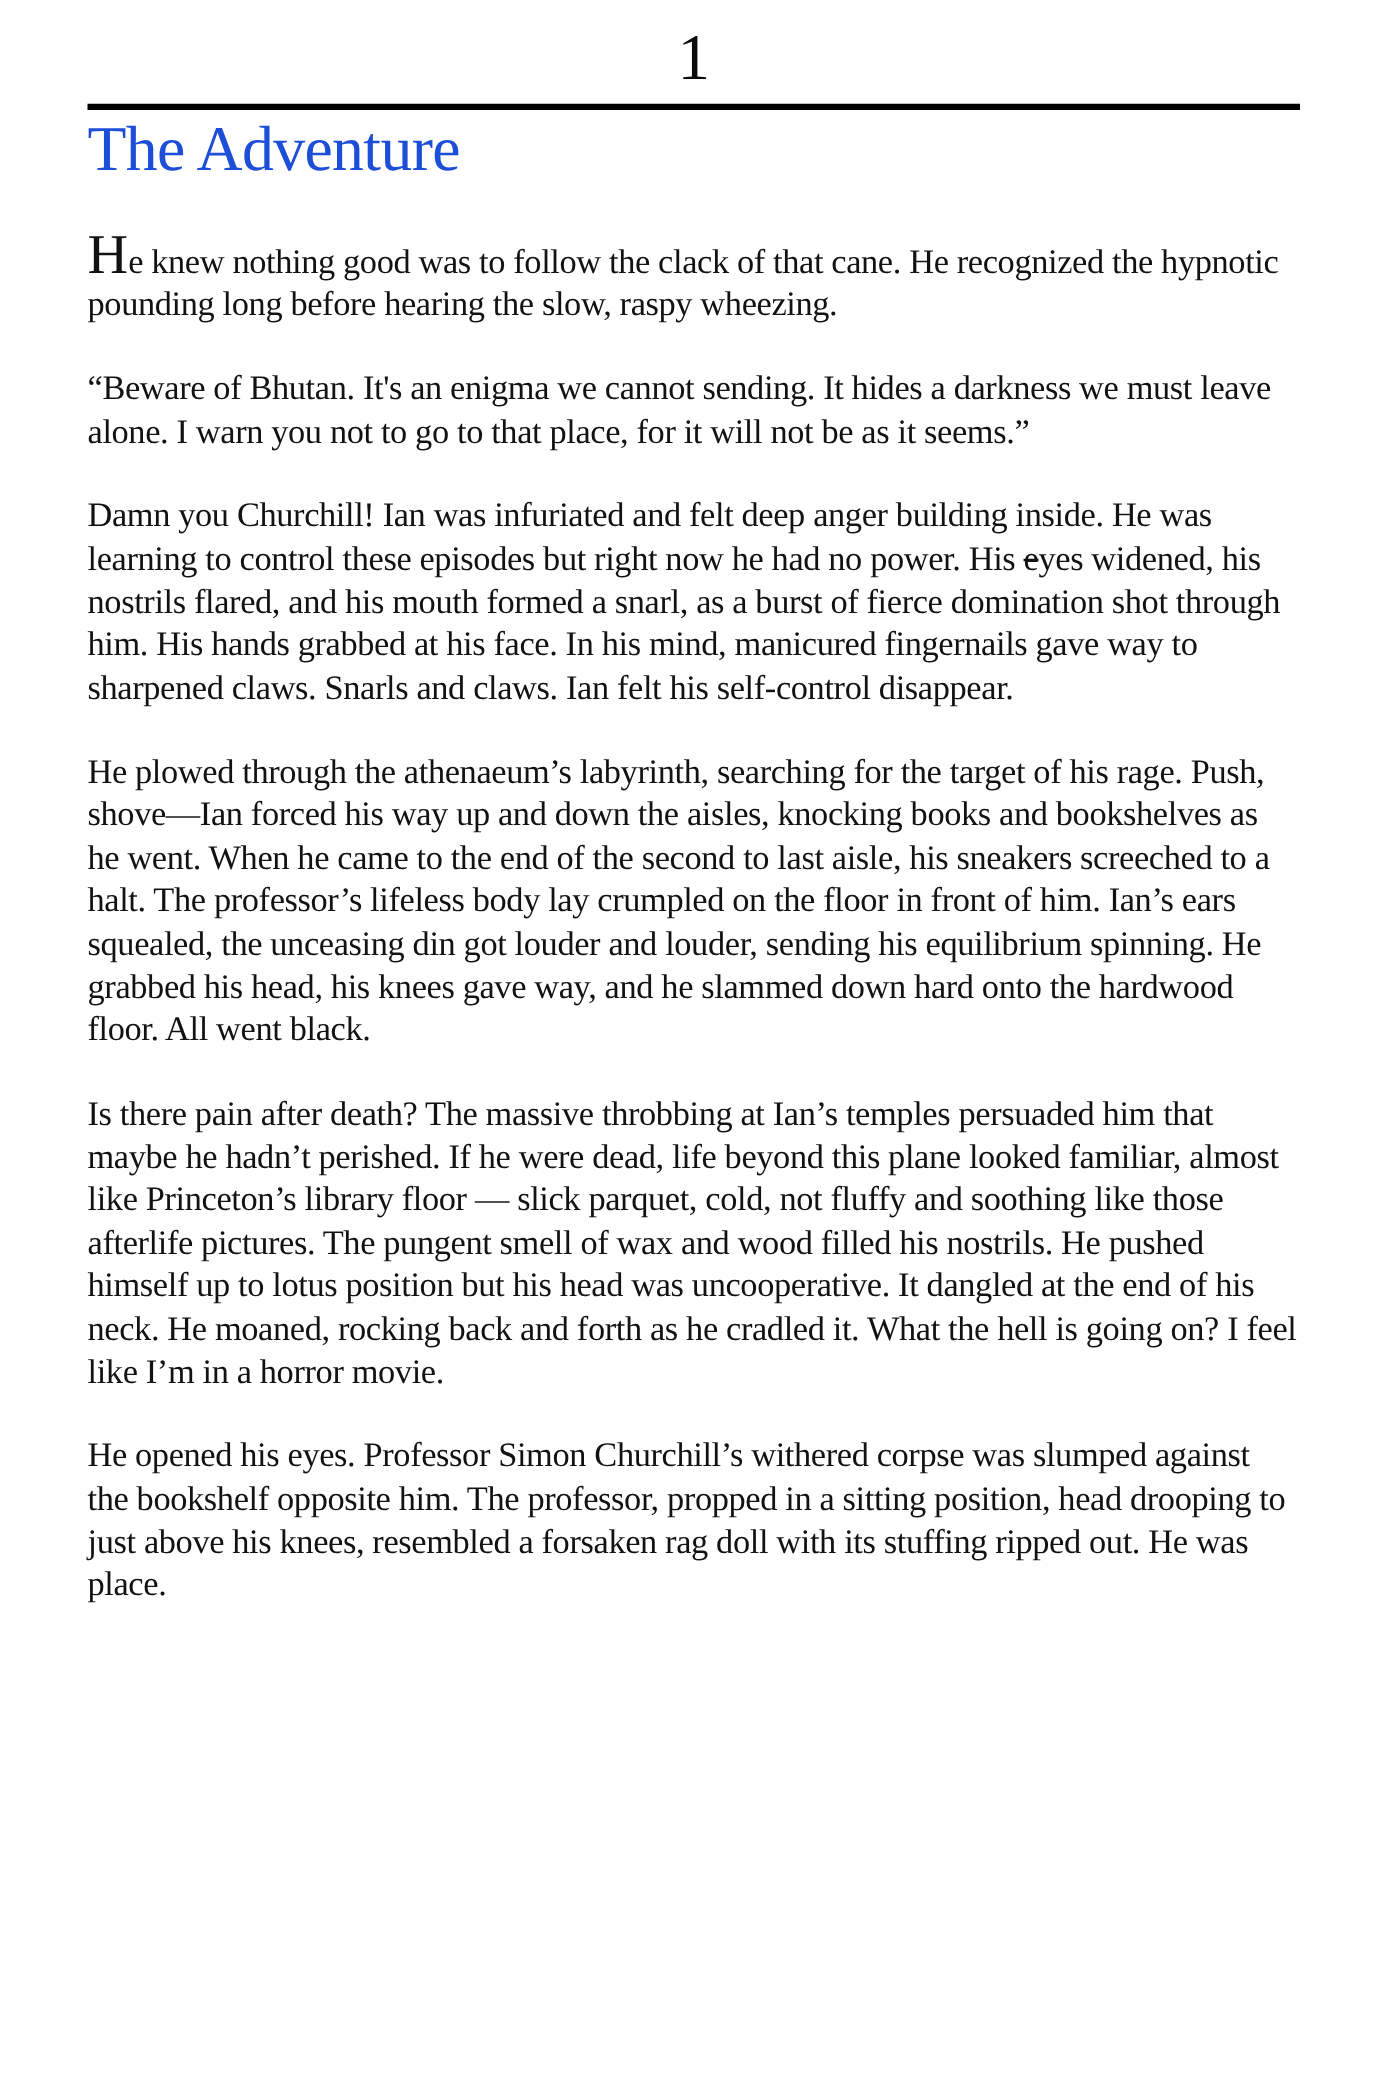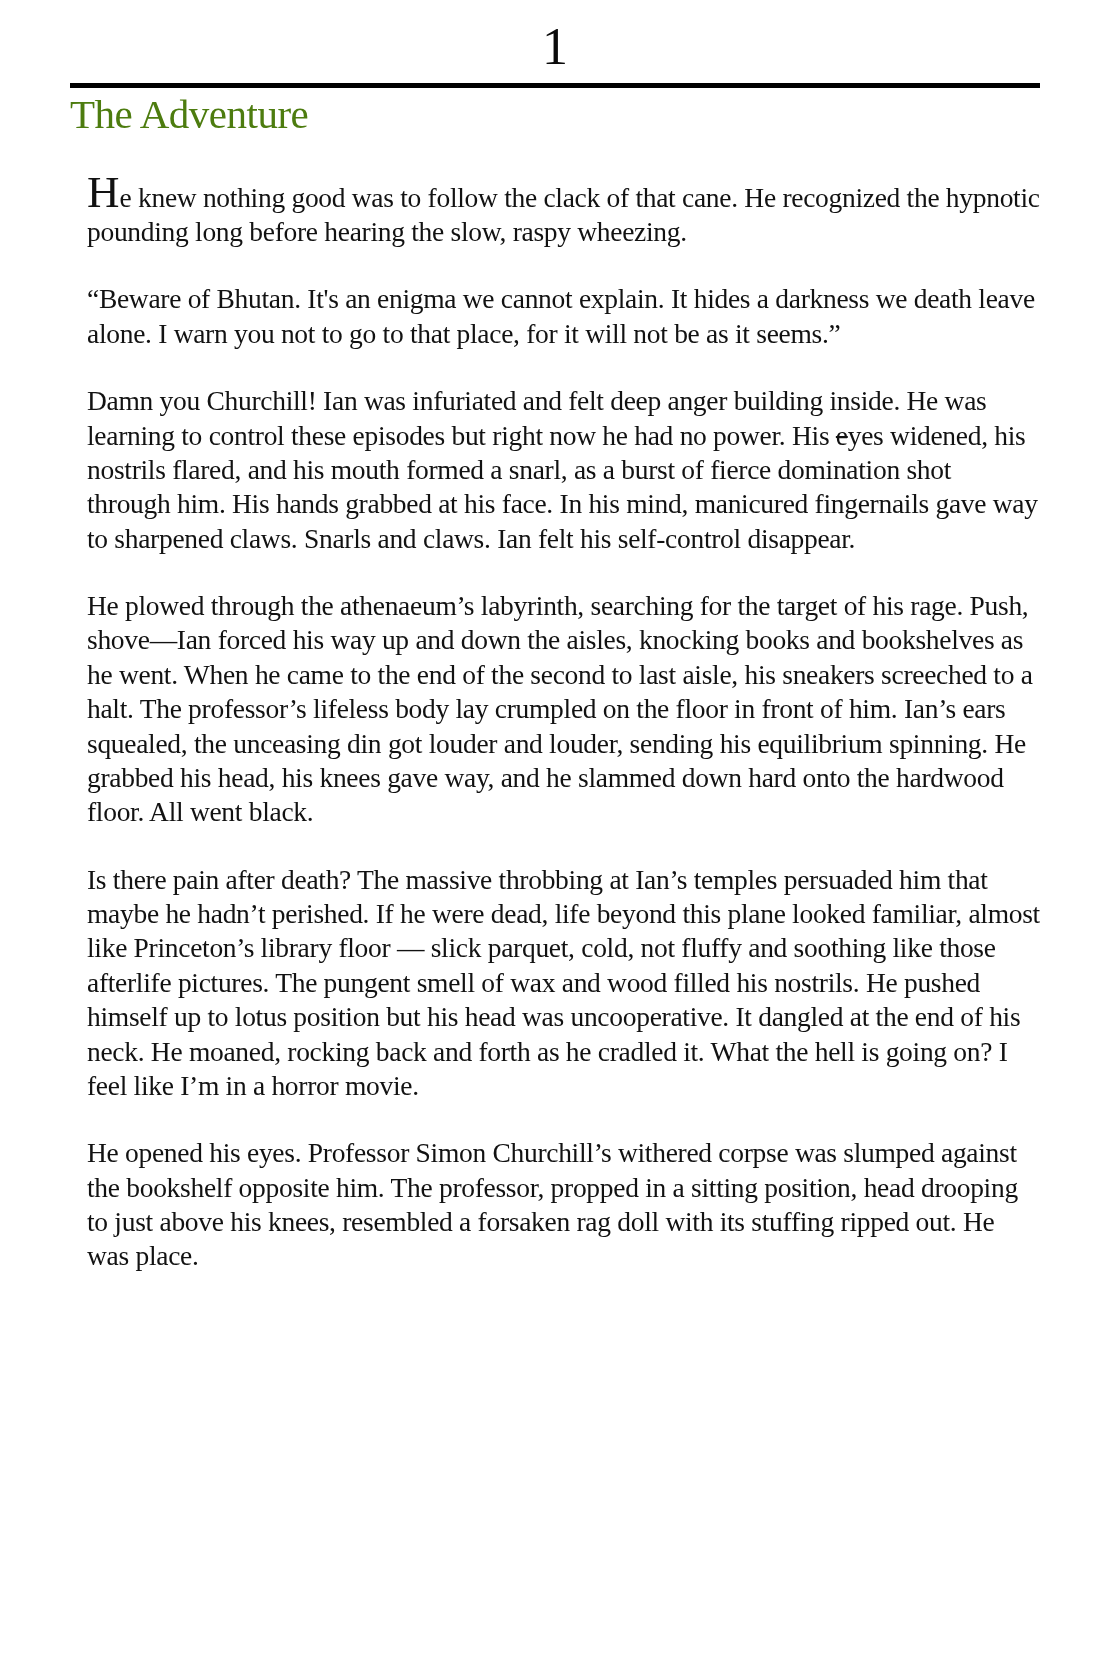--- a/index.html
+++ b/index.html
@@ -25,32 +25,32 @@
     line-height: 1.05;
     margin: 4px 0 8px 0;
     color: #0a0a0a;
   }
   .chapter-rule {
     height: 5px;
     background: #000000;
     margin: 0 0 4px 0;
   }
   .chapter-title {
-    font-size: 41px;
+    font-size: 51px;
     font-weight: 400;
     line-height: 1.1;
     margin: 4px 0 44px 0;
-    color: #4d7c0f;
+    color: #1d4ed8;
     letter-spacing: -0.5px;
   }
   p.body-para {
     font-size: 27.5px;
     line-height: 1.25;
     letter-spacing: -0.3px;
-    margin: 0 0 33px 17px;
+    margin: 0 0 33px 0;
     max-width: 968px;
     color: #121212;
   }
   .dropcap {
     font-size: 45px;
     line-height: 0;
     letter-spacing: 0;
   }
   .struck {
     text-decoration: line-through;
@@ -63,21 +63,21 @@
 <div class="page">
 
   <div class="chapter-number">1</div>
 
   <div class="chapter-rule"></div>
 
   <h1 class="chapter-title">The Adventure</h1>
 
   <p class="body-para"><span class="dropcap">H</span><span>e knew nothing good was to follow the clack of that cane. He recognized the hypnotic pounding long before hearing the slow, raspy wheezing.</span></p>
 
-  <p class="body-para">“Beware of Bhutan. It's an enigma we cannot explain. It hides a darkness we death leave alone. I warn you not to go to that place, for it will not be as it seems.”</p>
+  <p class="body-para">“Beware of Bhutan. It's an enigma we cannot sending. It hides a darkness we must leave alone. I warn you not to go to that place, for it will not be as it seems.”</p>
 
 
   <p class="body-para"><span>Damn you Churchill! Ian was infuriated and felt deep anger building inside. He was learning to control these episodes but right now he had no power. His </span><span class="struck">e</span><span>yes widened, his nostrils flared, and his mouth formed a snarl, as a burst of fierce domination shot through him. His hands grabbed at his face. In his mind, manicured fingernails gave way to sharpened claws. Snarls and claws. Ian felt his self-control disappear.</span></p>
 
   <p class="body-para">He plowed through the athenaeum’s labyrinth, searching for the target of his rage. Push, shove—Ian forced his way up and down the aisles, knocking books and bookshelves as he went. When he came to the end of the second to last aisle, his sneakers screeched to a halt. The professor’s lifeless body lay crumpled on the floor in front of him. Ian’s ears squealed, the unceasing din got louder and louder, sending his equilibrium spinning. He grabbed his head, his knees gave way, and he slammed down hard onto the hardwood floor. All went black.</p>
 
   <p class="body-para">Is there pain after death? The massive throbbing at Ian’s temples persuaded him that maybe he hadn’t perished. If he were dead, life beyond this plane looked familiar, almost like Princeton’s library floor — slick parquet, cold, not fluffy and soothing like those afterlife pictures. The pungent smell of wax and wood filled his nostrils. He pushed himself up to lotus position but his head was uncooperative. It dangled at the end of his neck. He moaned, rocking back and forth as he cradled it. What the hell is going on? I feel like I’m in a horror movie.</p>
 
   <p class="body-para">He opened his eyes. Professor Simon Churchill’s withered corpse was slumped against the bookshelf opposite him. The professor, propped in a sitting position, head drooping to just above his knees, resembled a forsaken rag doll with its stuffing ripped out. He was place.</p>
 

